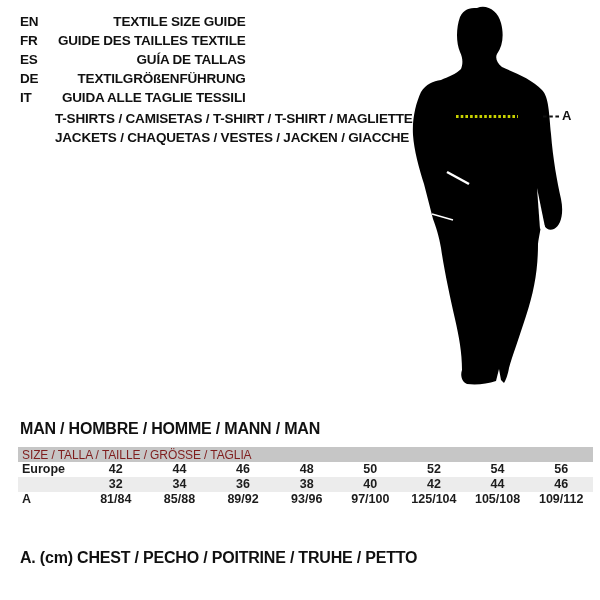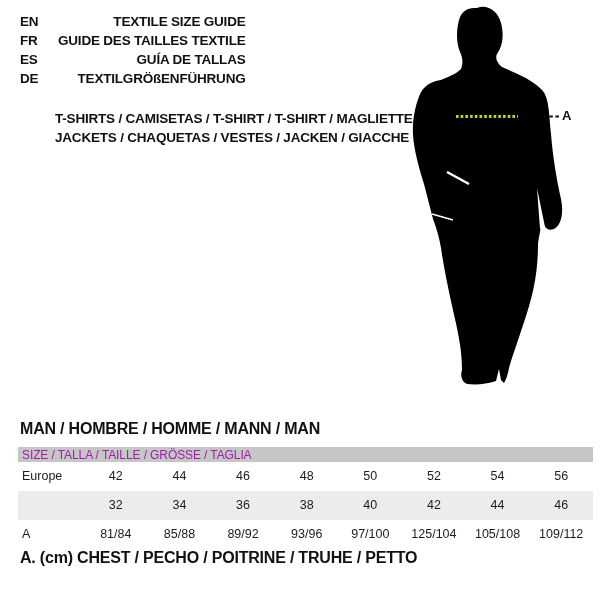--- a/index.html
+++ b/index.html
@@ -22,23 +22,23 @@
     font-size:13px;line-height:14px;}
   
   .section-title{position:absolute;left:20px;top:420px;font-weight:bold;
     font-size:16px;letter-spacing:-0.2px;white-space:nowrap;}
   
   .size-table{position:absolute;left:18px;top:447px;width:575px;
     border-collapse:collapse;table-layout:fixed;
     font-size:12.5px;color:#1c1c1c;}
   .size-table th.hdr{
     background:var(--table-header-bg,#c6c6c6);
-    font-weight:normal;text-align:left;font-size:12px;color:#a21caf;
+    font-weight:normal;text-align:left;font-size:12px;color:#7f1d1d;
     height:15px;padding:0 0 0 4px;letter-spacing:-0.1px;}
-  .size-table td{height:29px;padding:0;text-align:center;font-weight:normal;
+  .size-table td{height:15px;padding:0;text-align:center;font-weight:bold;
     vertical-align:middle;line-height:15px;}
   .size-table td.rowlabel{text-align:left;padding-left:4px;}
   .size-table col.labelcol{width:66px;}
   .size-table tr.shaded td{background:var(--table-stripe-bg,#ececec);}
   .size-table tr.shaded + tr.shaded td{border-top:1px solid rgba(255,255,255,.85);}
   
   .footnote{position:absolute;left:20px;top:549px;font-weight:bold;
     font-size:16px;letter-spacing:-0.2px;white-space:nowrap;}
 </style>
 </head>
@@ -55,20 +55,24 @@
       <span class="lang-code">FR</span>
       <span>GUIDE DES TAILLES TEXTILE</span>
     </div>
     <div class="lang-row">
       <span class="lang-code">ES</span>
       <span>GUÍA DE TALLAS</span>
     </div>
     <div class="lang-row">
       <span class="lang-code">DE</span>
       <span>TEXTILGRÖßENFÜHRUNG</span>
+    </div>
+    <div class="lang-row">
+      <span class="lang-code">IT</span>
+      <span>GUIDA ALLE TAGLIE TESSILI</span>
     </div>
   </div>
 
   <div class="category-block">
     <div>T-SHIRTS / CAMISETAS / T-SHIRT / T-SHIRT / MAGLIETTE</div>
     <div>JACKETS / CHAQUETAS / VESTES / JACKEN / GIACCHE</div>
   </div>
 
   <svg class="figure-svg" viewBox="0 0 600 600" xmlns="http://www.w3.org/2000/svg" aria-hidden="true">
     <path d="M 477,8

